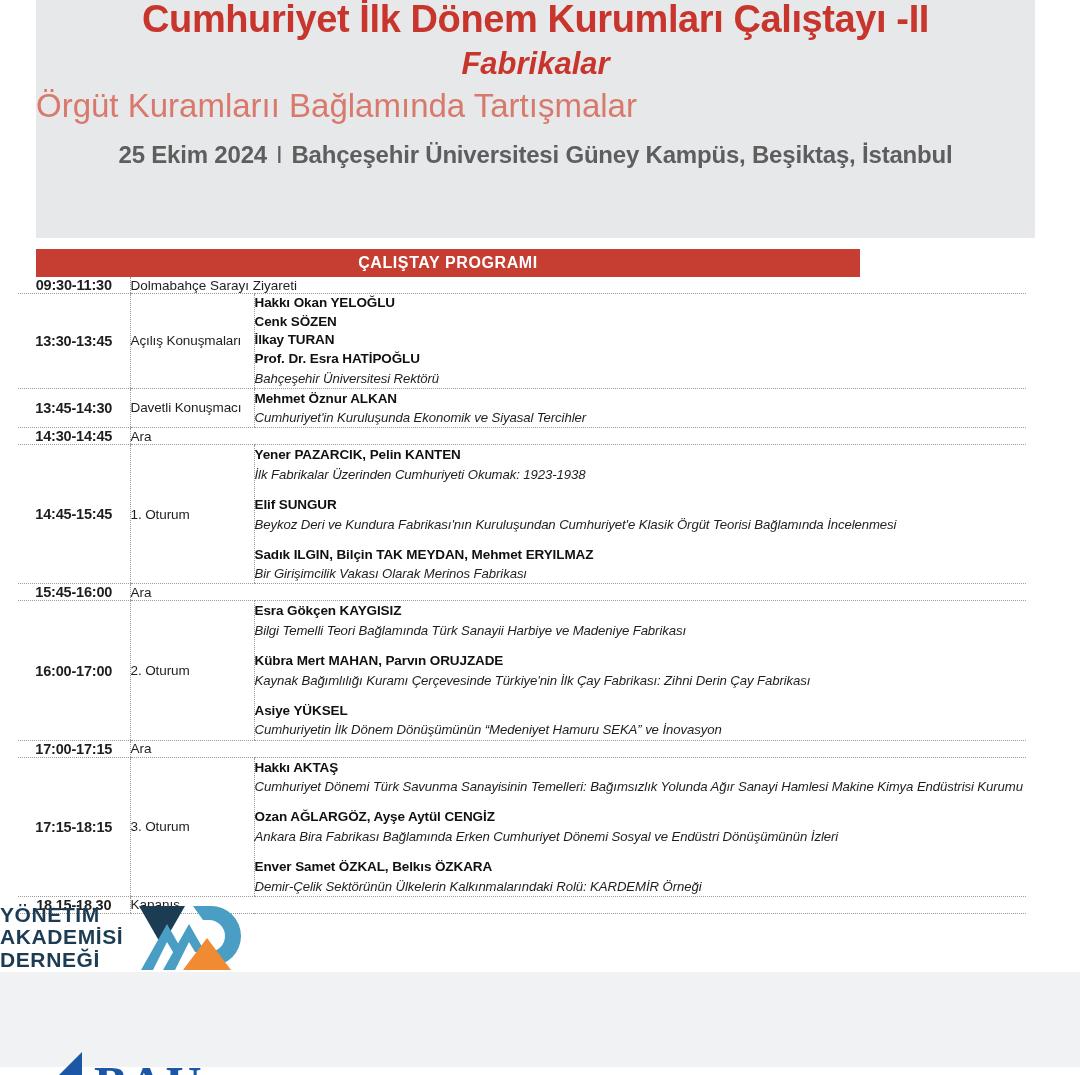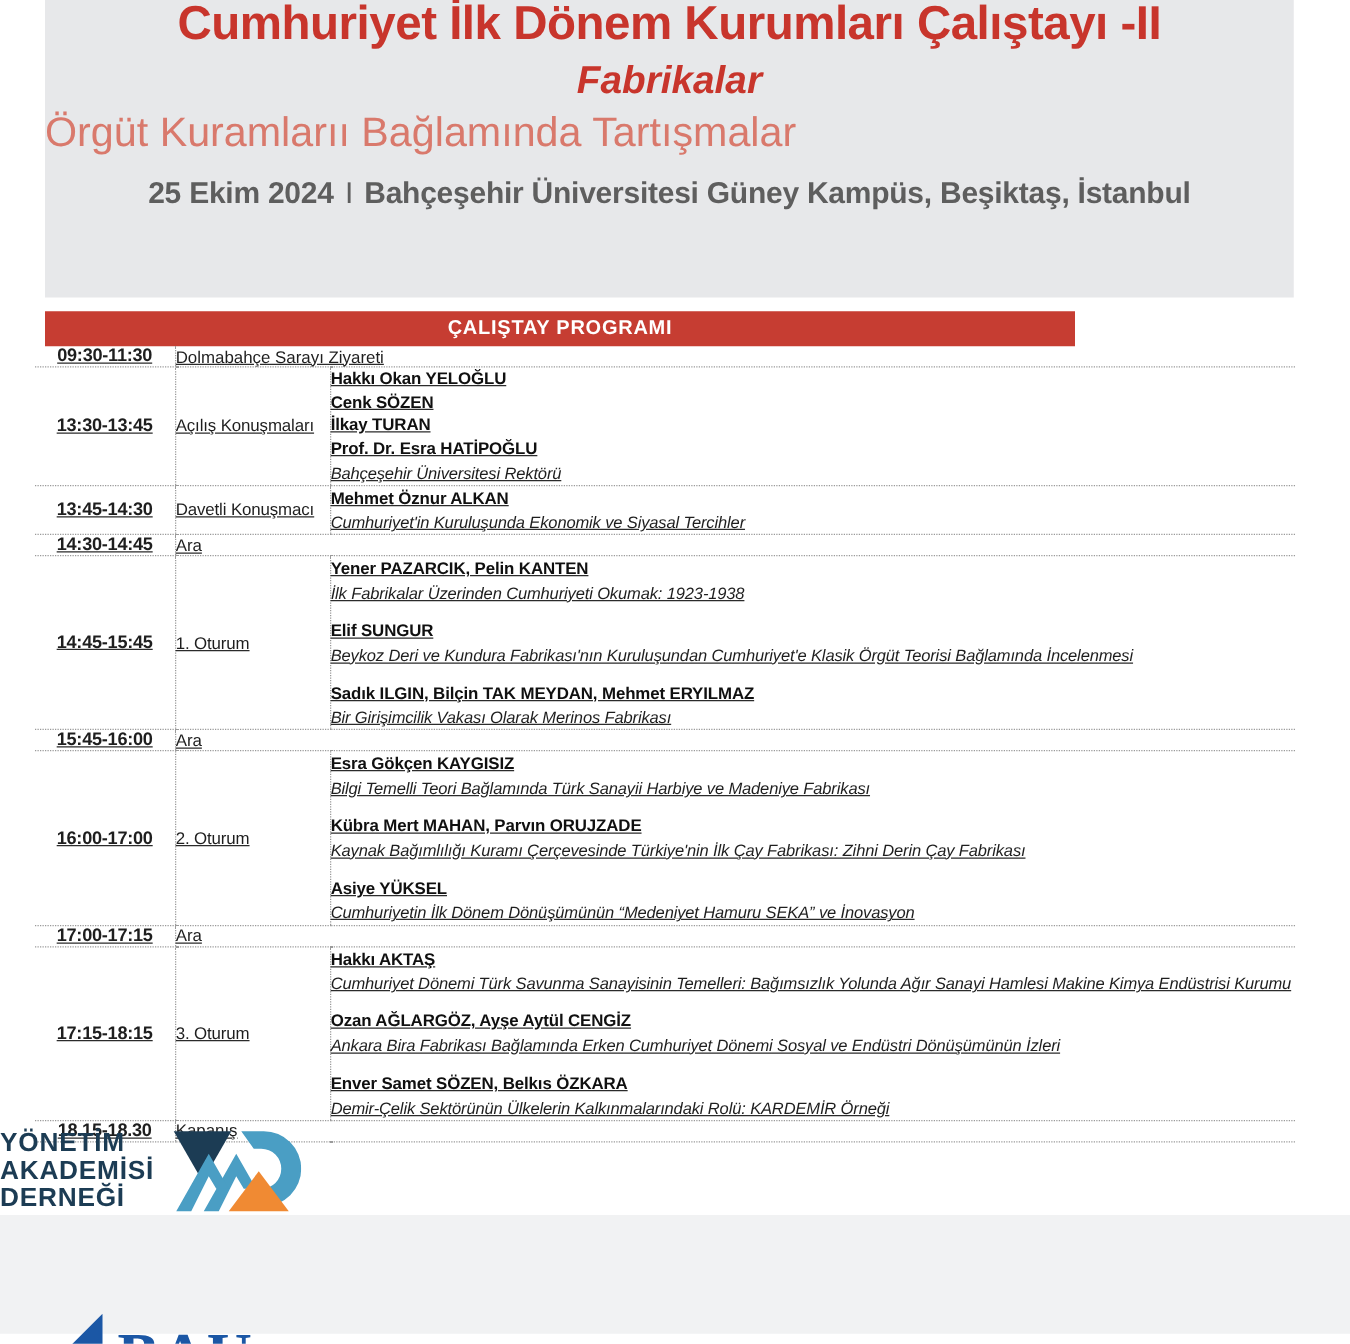--- a/index.html
+++ b/index.html
@@ -90,26 +90,25 @@
     font-weight: bold;
     letter-spacing: 0.6px;
     display: flex;
     align-items: center;
     justify-content: center;
   }
 
   
   .program-table {
     position: absolute;
-    left: 28px;
+    left: 18px;
     top: 277px;
     width: 1008px;
     border-collapse: collapse;
     table-layout: fixed;
-    text-decoration: underline;
   }
   .program-table td {
     vertical-align: middle;
     border-bottom: 1px dotted #9a9a9a;
     padding: 0;
   }
   .program-table tr:last-child td {
     border-bottom: 1px dotted #9a9a9a;
   }
 
@@ -329,21 +328,21 @@
           <td class="cell-detail">
             <div class="speaker-block">
               <div class="speaker-name">Hakkı AKTAŞ</div>
               <div class="speaker-title">Cumhuriyet Dönemi Türk Savunma Sanayisinin Temelleri: Bağımsızlık Yolunda Ağır Sanayi Hamlesi Makine Kimya Endüstrisi Kurumu</div>
             </div>
             <div class="speaker-block">
               <div class="speaker-name">Ozan AĞLARGÖZ, Ayşe Aytül CENGİZ</div>
               <div class="speaker-title">Ankara Bira Fabrikası Bağlamında Erken Cumhuriyet Dönemi Sosyal ve Endüstri Dönüşümünün İzleri</div>
             </div>
             <div class="speaker-block">
-              <div class="speaker-name">Enver Samet SÖZEN, Belkıs ÖZKARA</div>
+              <div class="speaker-name">Enver Samet ÖZKAL, Belkıs ÖZKARA</div>
               <div class="speaker-title">Demir-Çelik Sektörünün Ülkelerin Kalkınmalarındaki Rolü: KARDEMİR Örneği</div>
             </div>
           </td>
         </tr>
         <tr>
           <td class="cell-time">18.15-18.30</td>
           <td class="cell-plain" colspan="2">Kapanış</td>
         </tr>
       </tbody>
   </table>

